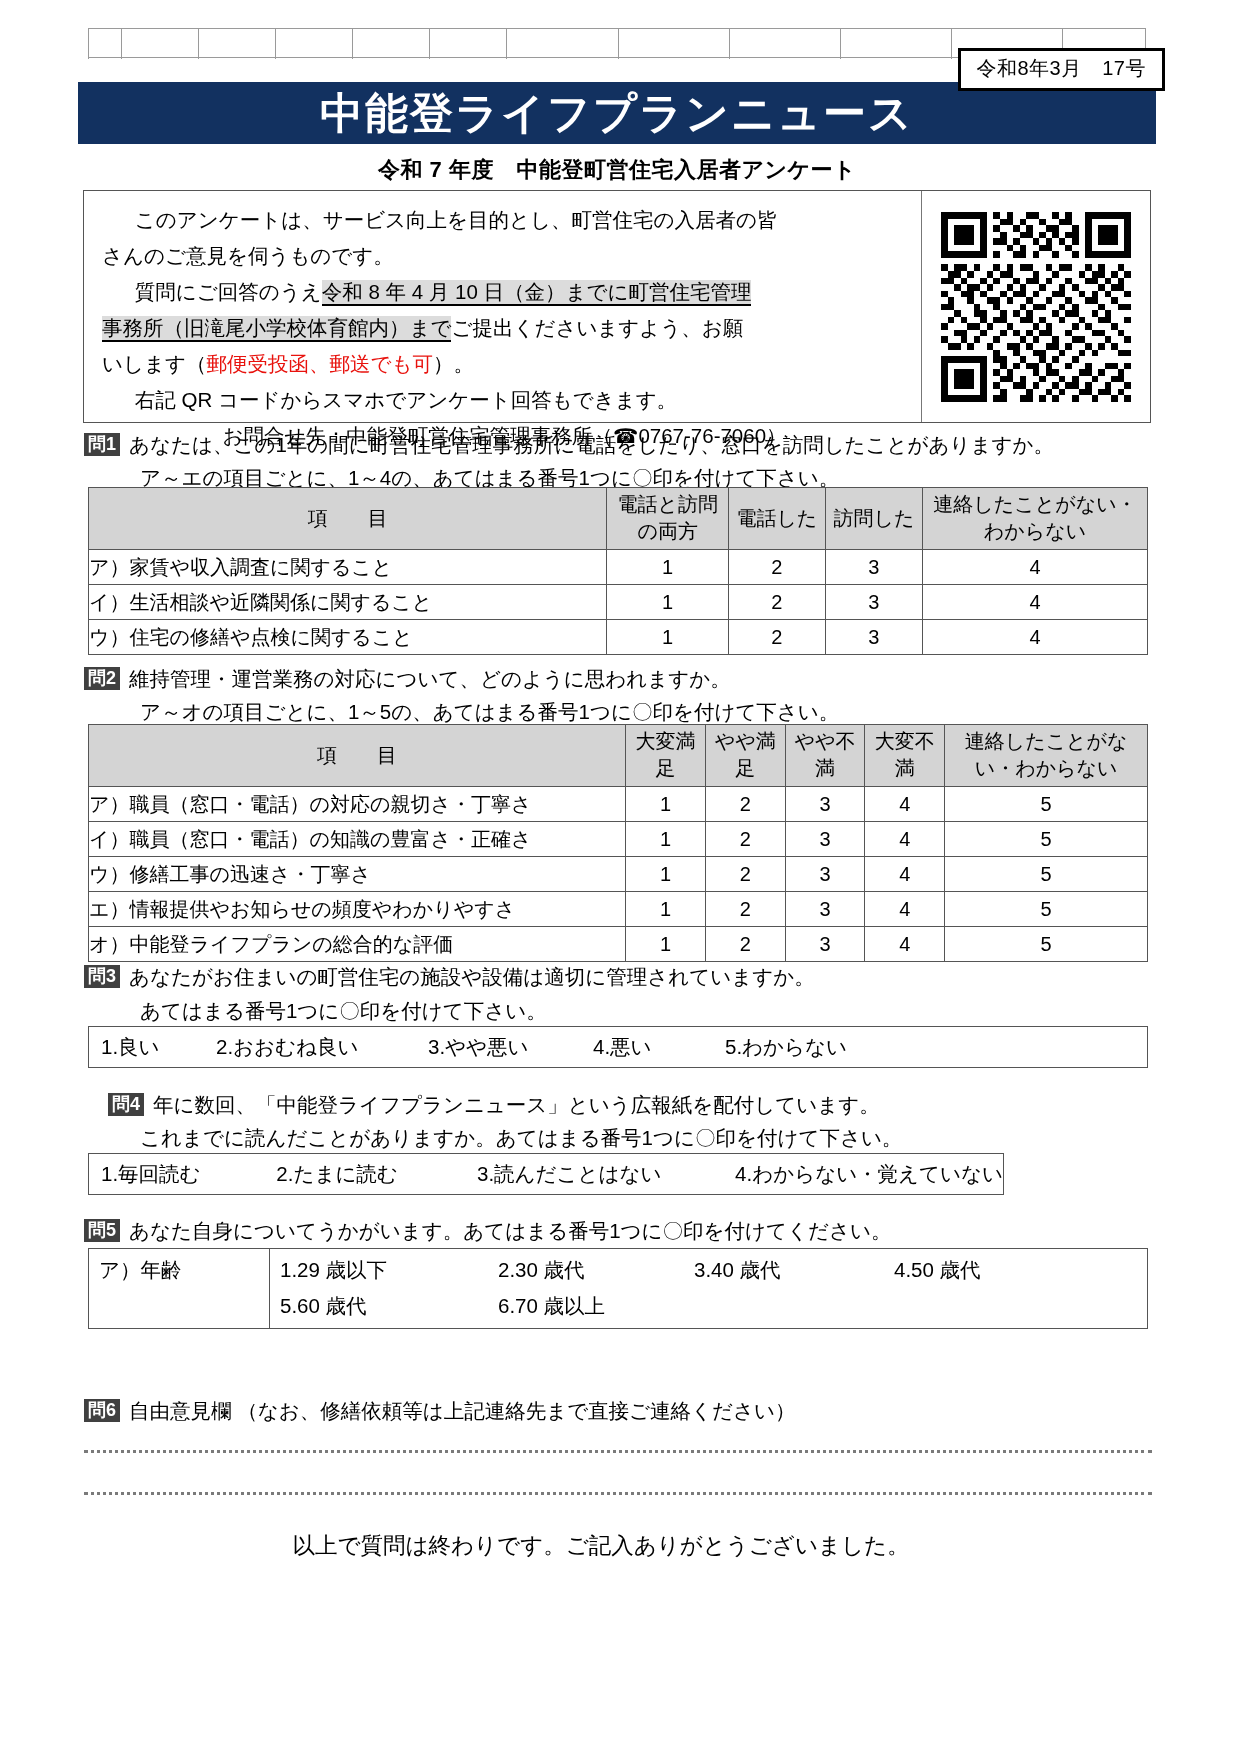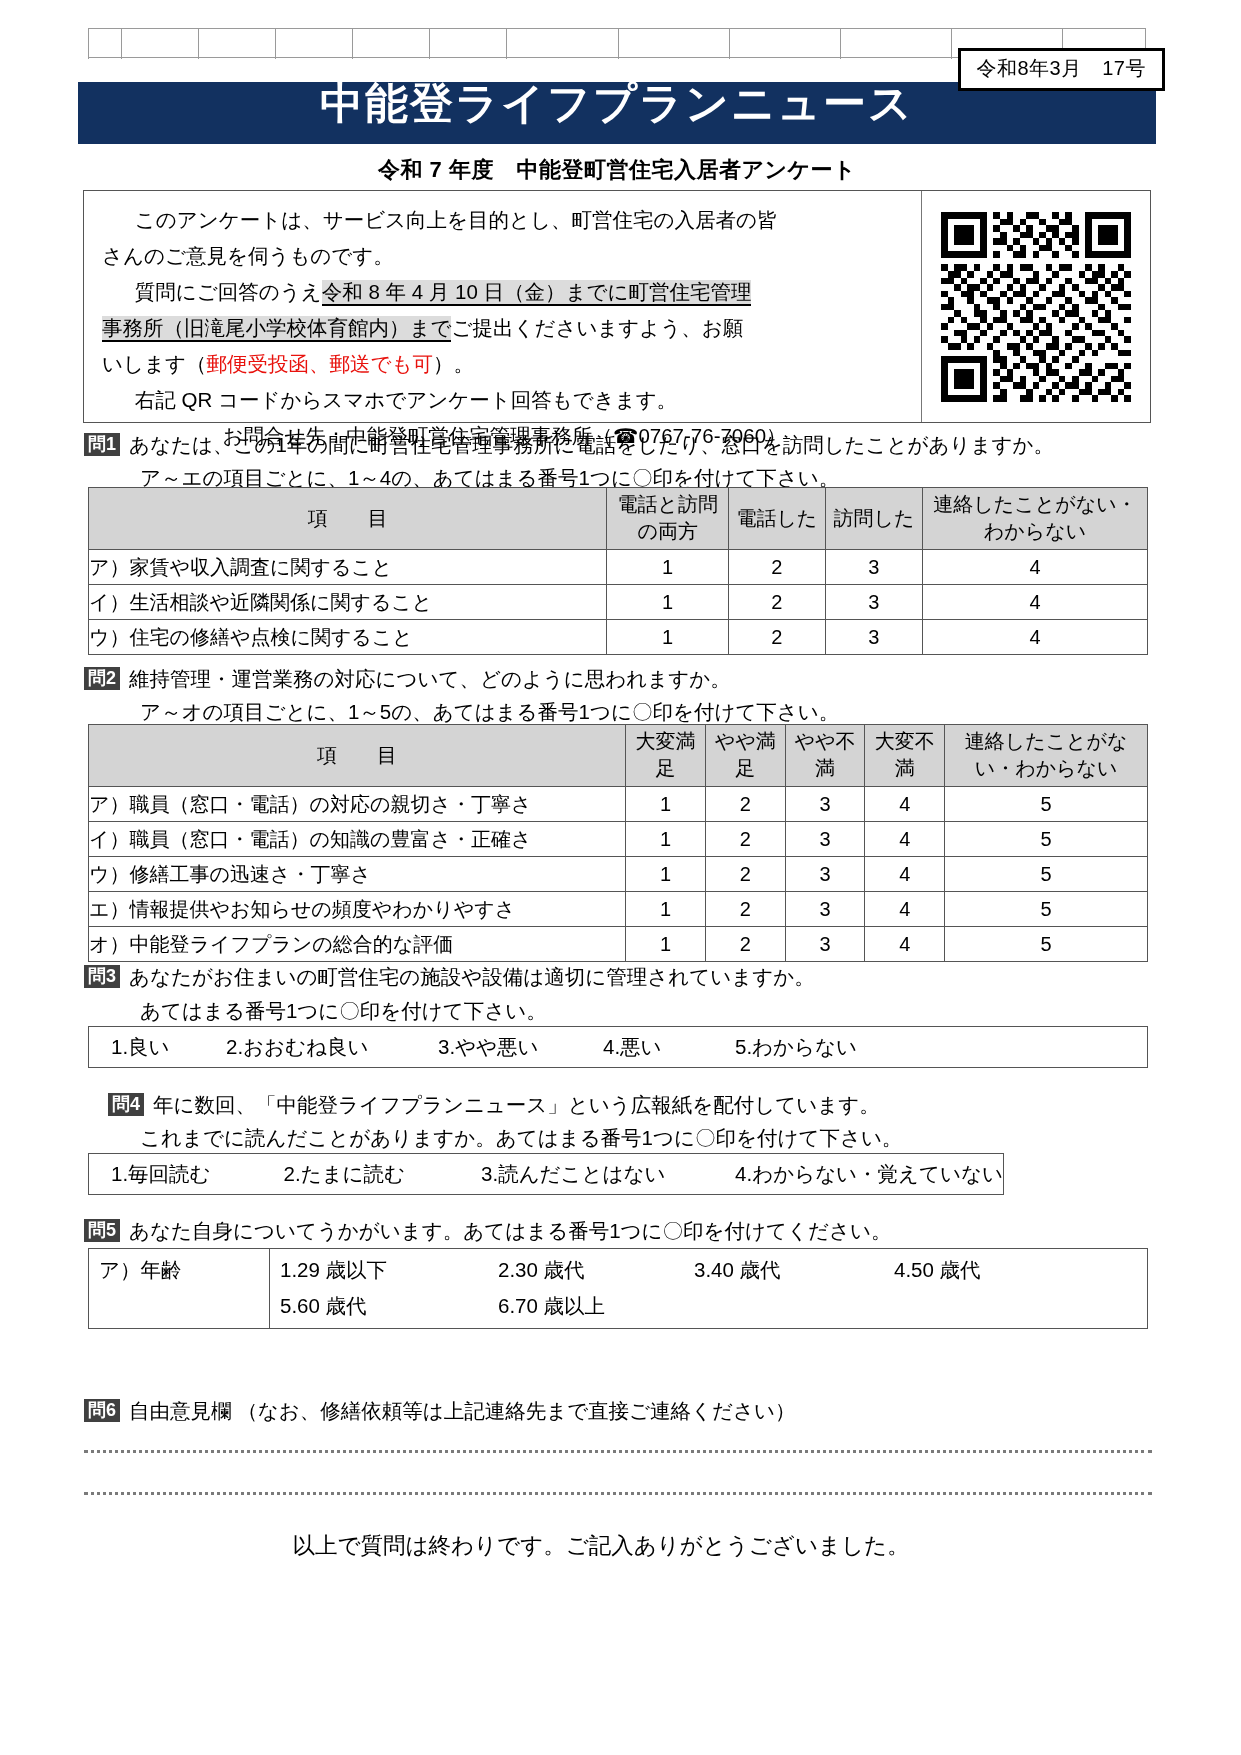--- a/index.html
+++ b/index.html
@@ -58,20 +58,21 @@
   
   .masthead {
     position: absolute;
     left: 78px;
     top: 82px;
     width: 1078px;
     height: 62px;
     background: #123160;
     color: #ffffff;
     display: flex;
+    align-items: center;
     justify-content: center;
   }
   .masthead-title {
     font-size: 43px;
     font-weight: bold;
     letter-spacing: 2px;
     line-height: 1;
     white-space: nowrap;
   }
 
@@ -187,21 +188,21 @@
   }
 
   
   .optbox {
     position: absolute;
     border: 1px solid #555;
     box-sizing: border-box;
     font-size: 20.5px;
     display: flex;
     align-items: center;
-    padding-left: 22px;
+    padding-left: 12px;
     white-space: nowrap;
   }
   .optbox span.opt { display: inline-block; }
 
   
   table.q5 {
     position: absolute;
     border-collapse: collapse;
     font-size: 20.5px;
     background: #fff;

